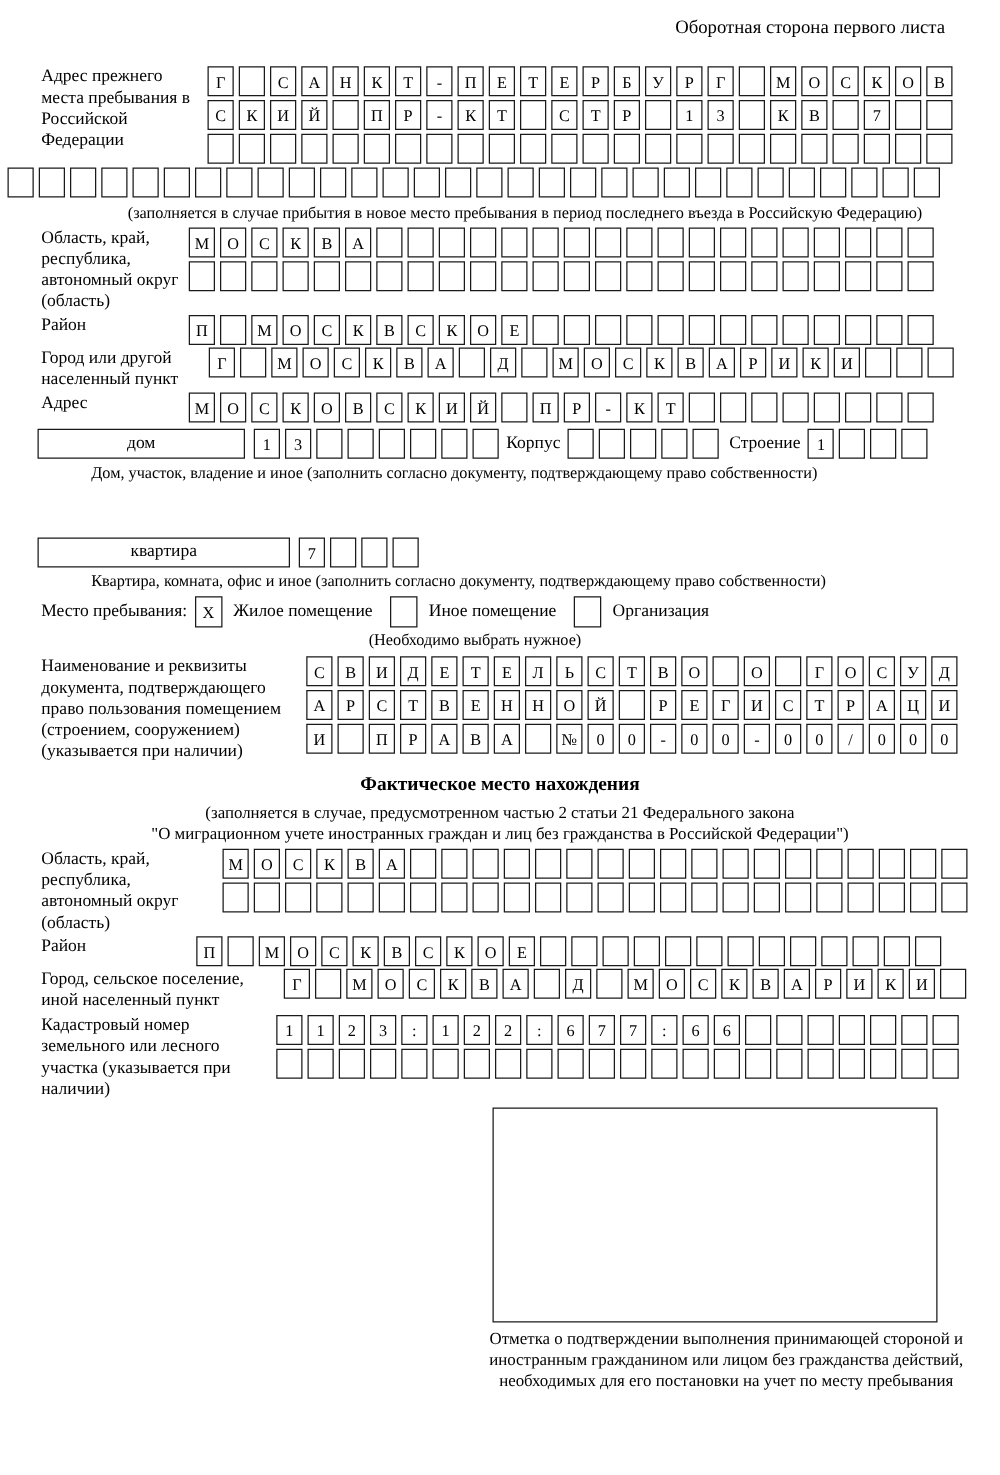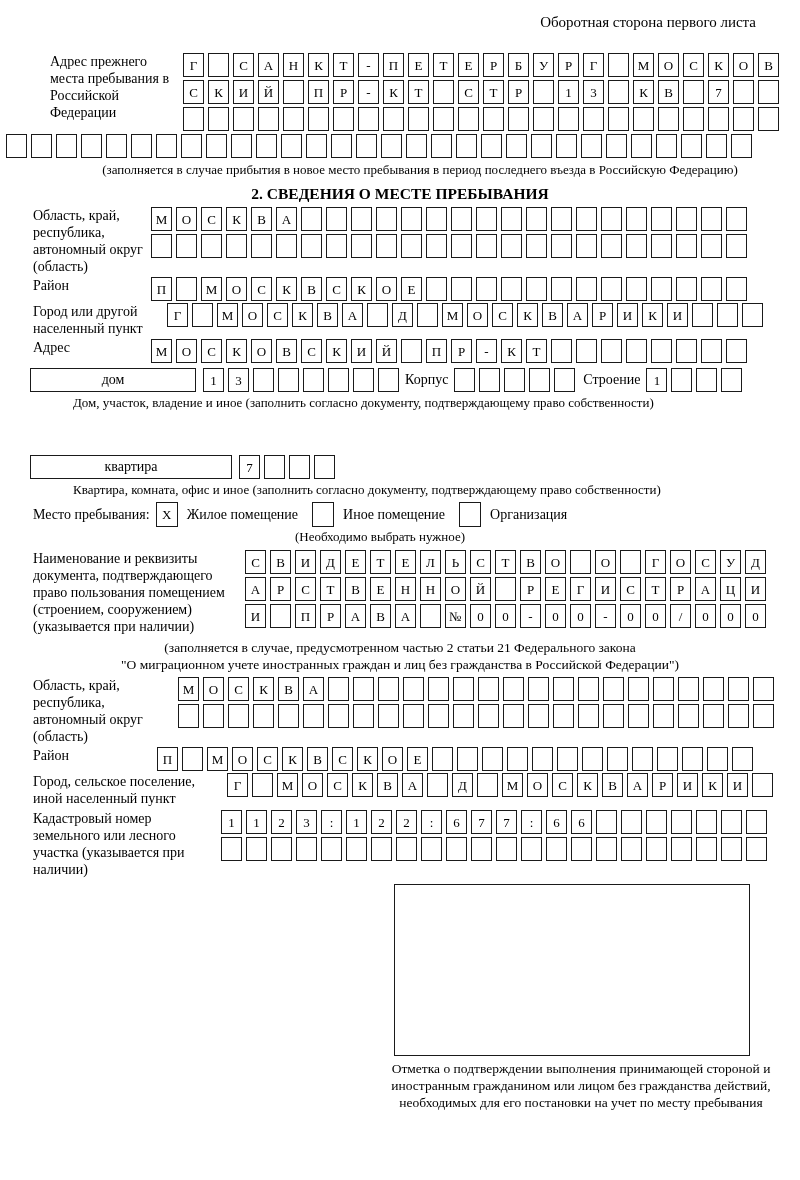--- a/index.html
+++ b/index.html
@@ -18,21 +18,21 @@
   .c-left{margin-left:33px;margin-right:30px;}
   .sec-title{font-weight:bold;text-align:center;font-size:15.5px;line-height:19px;}
   .wbox{box-sizing:border-box;border:1.5px solid #1a1a1a;height:24px;display:flex;
         align-items:center;justify-content:center;font-size:14px;flex:0 0 auto;background:#fff;}
   .inline-lbl{font-size:14px;line-height:24px;flex:0 0 auto;}
   
   .ml33{margin-left:33px;} .ml30{margin-left:30px;} .ml6{margin-left:6px;}
   .lw133{width:133px;} .lw118{width:118px;} .lw134{width:134px;} .lw212{width:212px;}
   .lw145{width:145px;} .lw124{width:124px;} .lw194{width:194px;} .lw188{width:188px;}
   .mt2{margin-top:2px;} .mt3{margin-top:3px;} .mt4{margin-top:4px;} .mt5{margin-top:5px;}
-  .mt6{margin-top:6px;} .mt8{margin-top:8px;} .mt22{margin-top:22px;justify-content:center;}
+  .mt6{margin-top:6px;} .mt8{margin-top:8px;} .mt22{margin-top:22px;}
   .stamp-box{box-sizing:border-box;border:1.5px solid #1a1a1a;width:356px;height:172px;
              margin-left:394px;background:#fff;}
   .stamp-caption{width:446px;margin-left:358px;text-align:center;font-size:13.5px;line-height:17px;}
   .notes{text-align:center;font-size:13.5px;line-height:17px;}
   .mesto-row{display:flex;align-items:center;}
   .mesto-row .cell{margin:0 0 0 6px;width:22px;height:25px;}
   .mesto-row .opt-lbl{font-size:14px;margin-left:9px;}
   .mesto-row .opt-lbl + .cell{margin-left:14px;}
 </style>
 </head>
@@ -152,21 +152,20 @@
       <span class="cell"></span>
       <span class="cell"></span>
       <span class="cell"></span>
       <span class="cell"></span>
       <span class="cell"></span>
       <span class="cell"></span>
       <span class="cell"></span>
     </div>
   <div class="caption c-center mt4">(заполняется в случае прибытия в новое место пребывания в период последнего въезда в Российскую Федерацию)</div>
 
-  <div class="sec-title mt6">2. СВЕДЕНИЯ О МЕСТЕ ПРЕБЫВАНИЯ</div>
 
   <div class="field ml33 mt4">
     <div class="flabel lw118">Область, край, республика, автономный округ (область)</div>
     <div class="rows">
       <div class="cellrow">
           <span class="cell">М</span>
           <span class="cell">О</span>
           <span class="cell">С</span>
           <span class="cell">К</span>
           <span class="cell">В</span>
@@ -429,20 +428,21 @@
           <span class="cell">0</span>
           <span class="cell">0</span>
           <span class="cell">/</span>
           <span class="cell">0</span>
           <span class="cell">0</span>
           <span class="cell">0</span>
         </div>
     </div>
   </div>
 
+  <div class="sec-title mt8">Фактическое место нахождения</div>
   <div class="notes mt4">(заполняется в случае, предусмотренном частью 2 статьи 21 Федерального закона</div>
   <div class="notes">"О миграционном учете иностранных граждан и лиц без гражданства в Российской Федерации")</div>
 
   <div class="field ml33 mt4">
     <div class="flabel lw145">Область, край, республика, автономный округ (область)</div>
     <div class="rows">
       <div class="cellrow">
           <span class="cell">М</span>
           <span class="cell">О</span>
           <span class="cell">С</span>

